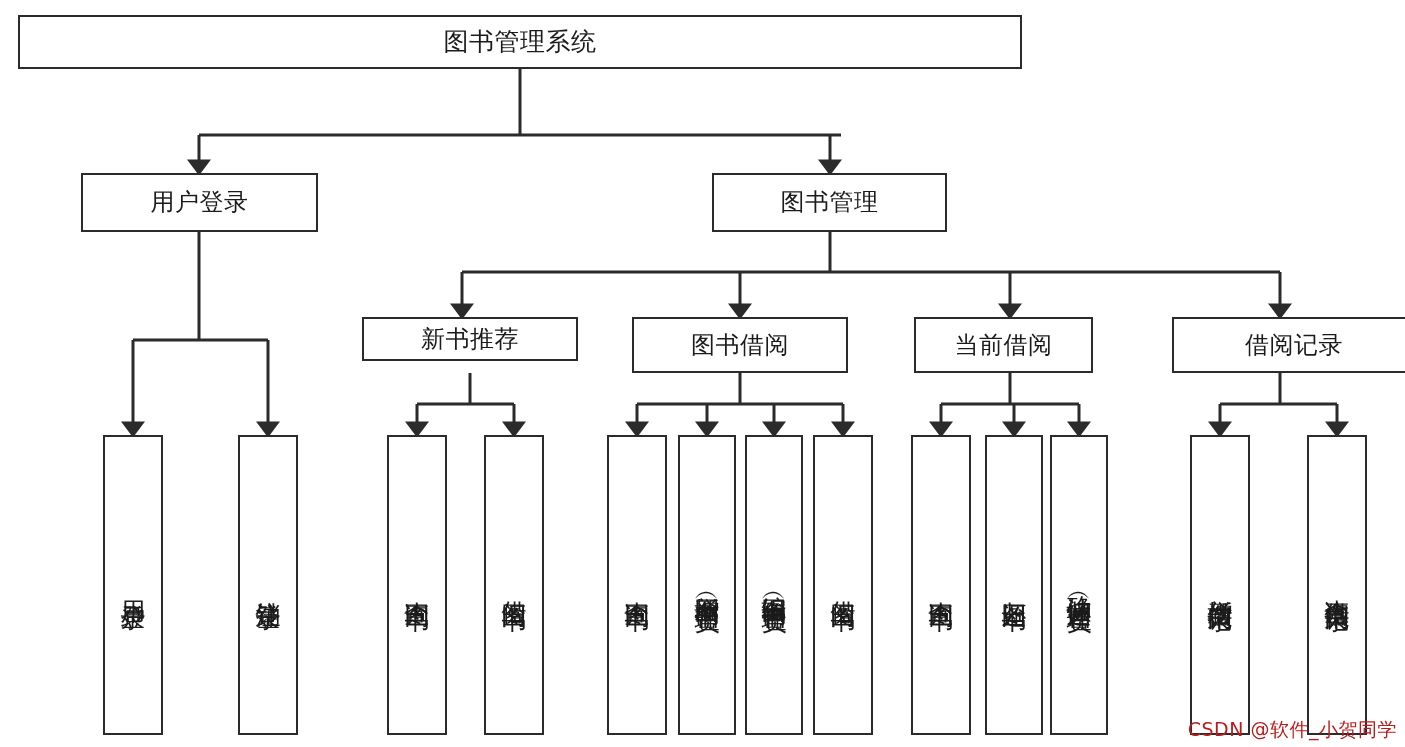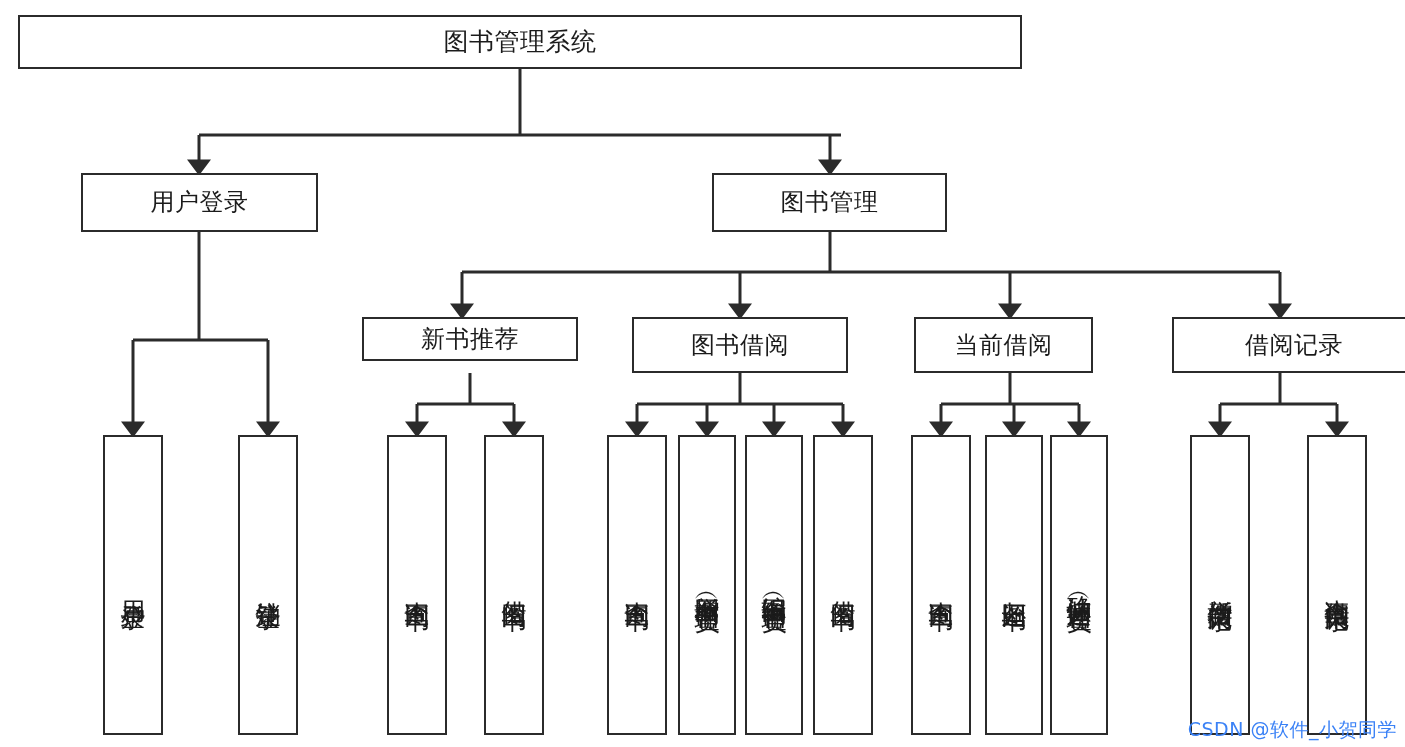--- a/index.html
+++ b/index.html
@@ -52,21 +52,21 @@
     line-height: 1;
   }
   #root-node .node-label {
     font-size: 25px;
   }
   .watermark {
     position: absolute;
     right: 8px;
     bottom: 4px;
     font-size: 19px;
-    color: #3b82f6;
+    color: #b91c1c;
     white-space: nowrap;
     letter-spacing: 0.5px;
   }
 </style>
 </head>
 <body>
 
 <div id="diagram-root">
 
   <svg class="connector-layer" viewBox="0 0 1405 747" xmlns="http://www.w3.org/2000/svg">

